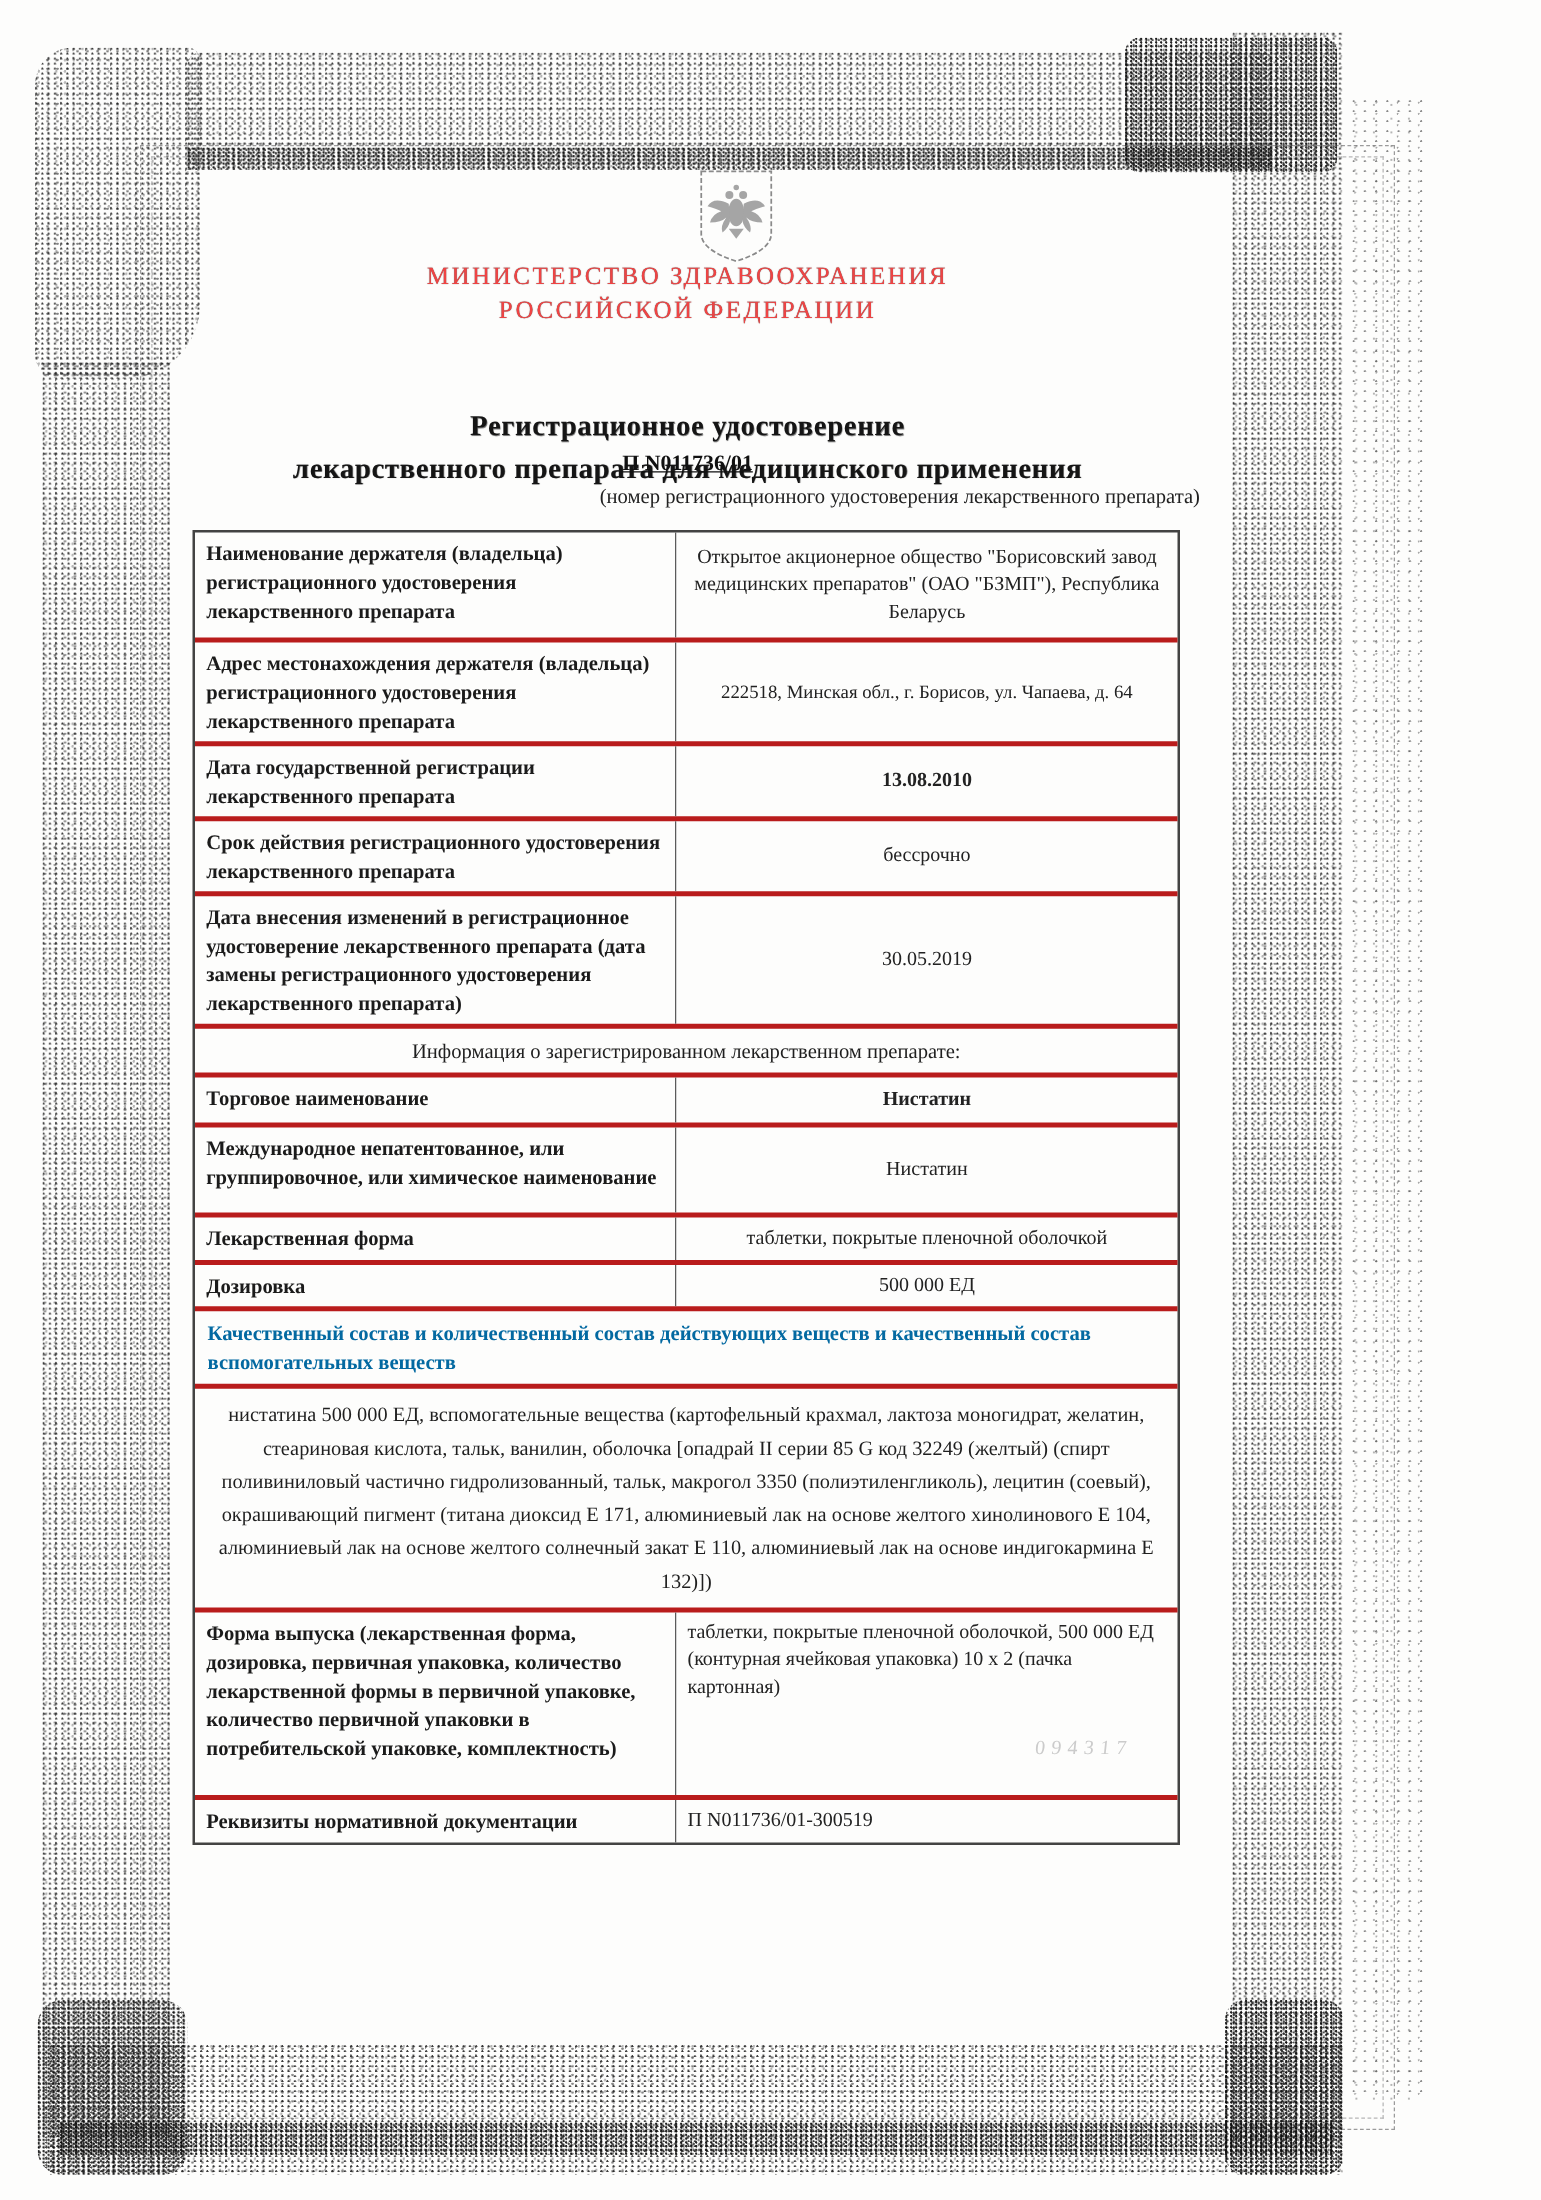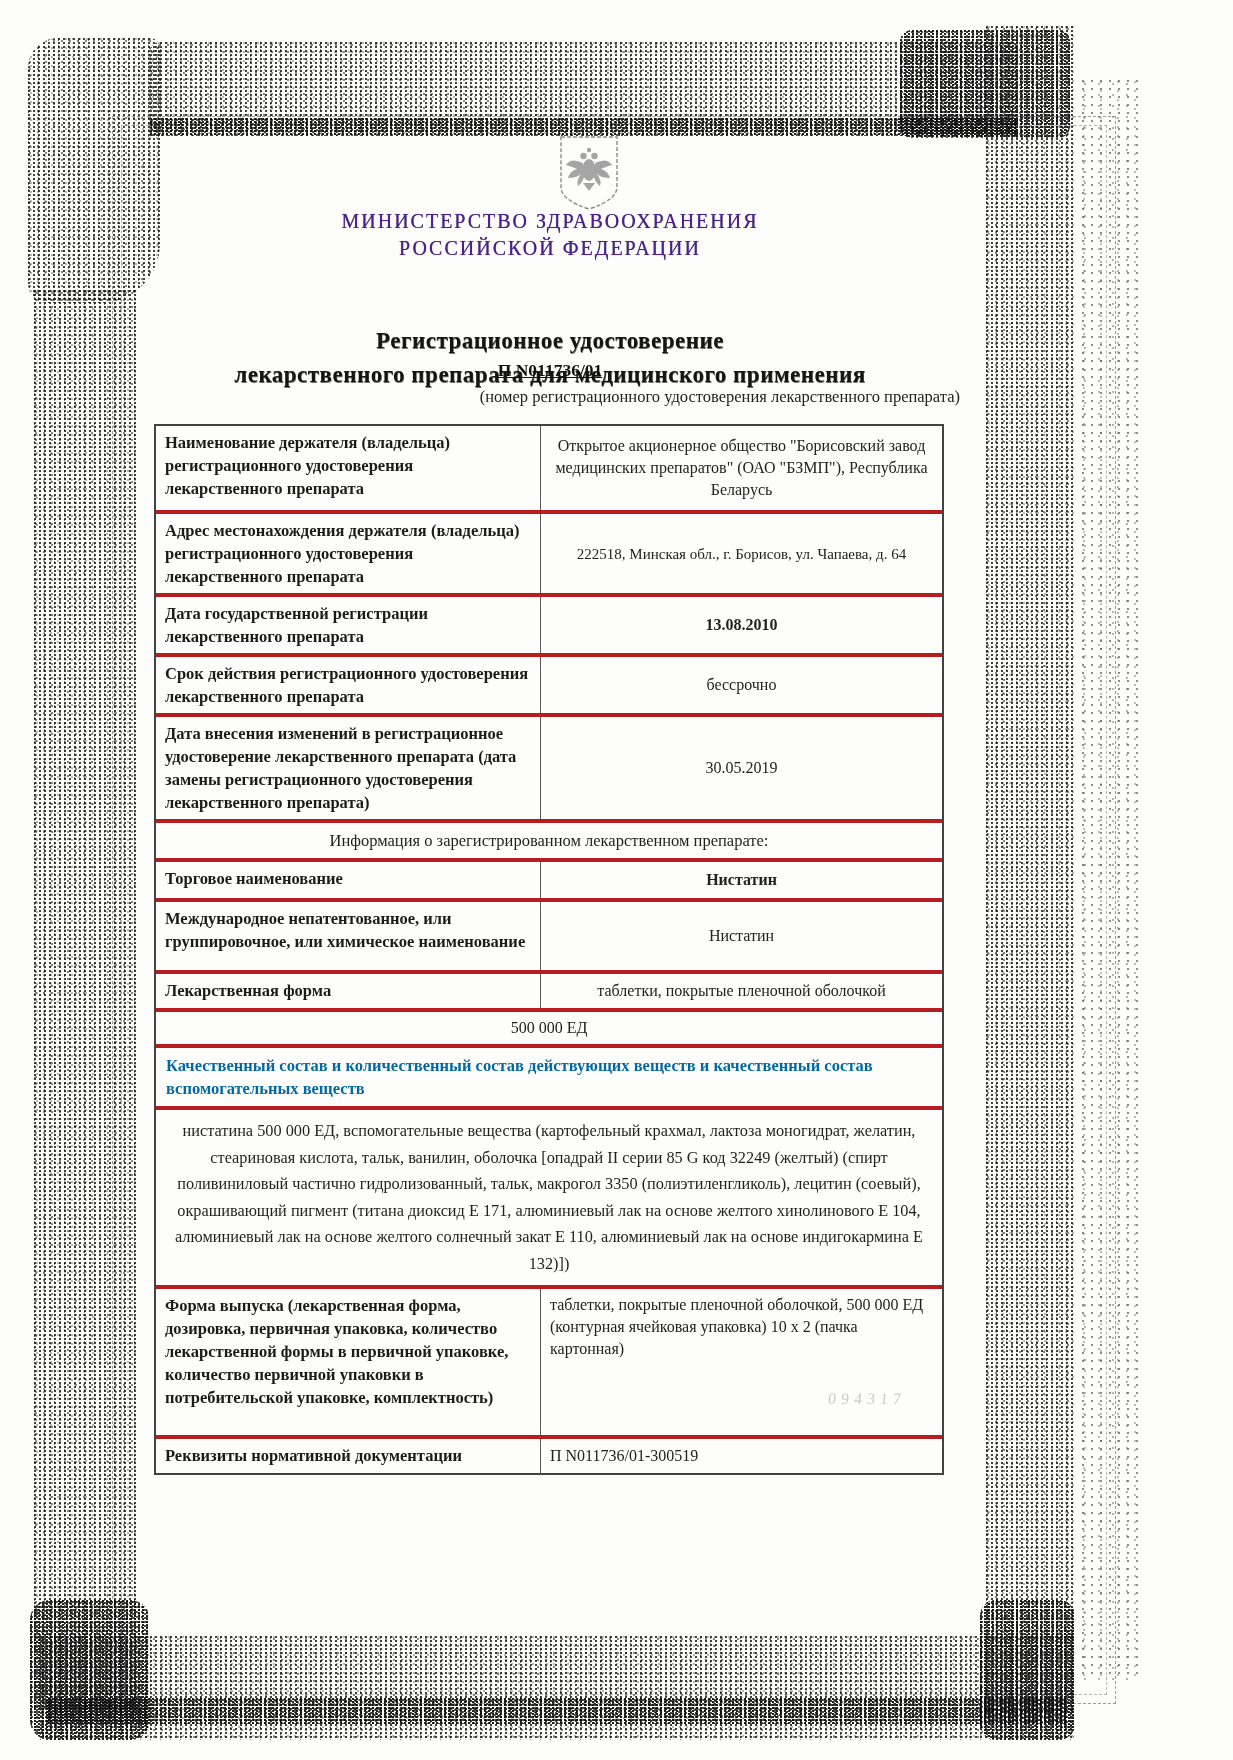--- a/index.html
+++ b/index.html
@@ -32,21 +32,21 @@
       radial-gradient(circle at 3px 4px, rgba(110,110,110,.5) .8px, transparent 1.1px),
       radial-gradient(circle at 2px 2px, rgba(30,30,30,.45) .6px, transparent .9px);
     background-size:9px 8px,14px 11px,17px 9px;
   }
   .frame{position:absolute;border:1px dashed #9b9b9b;}
   .frame.inner{border-color:#b6b6b6;}
   
   .emblem{position:absolute;left:552px;top:134px;width:74px;height:80px;}
   .ministry{
     position:absolute;left:205px;top:208px;width:690px;text-align:center;
-    font-size:20px;line-height:27px;letter-spacing:2px;color:#4c1d95;
+    font-size:20px;line-height:27px;letter-spacing:2px;color:#ef4444;
     text-shadow:0 0 .7px #4a4a4a;
   }
   .doc-title{
     position:absolute;left:130px;top:276px;width:840px;text-align:center;
     font-weight:bold;font-size:23px;line-height:34px;letter-spacing:.5px;color:#151515;
     text-shadow:.5px .5px .6px rgba(0,0,0,.55);
     margin-top:48px;
   }
   .reg-num{
     position:absolute;left:140px;top:360px;width:820px;text-align:center;
@@ -170,20 +170,21 @@
       <div class="t-label">Международное непатентованное, или группировочное, или химическое наименование</div>
       <div class="t-value">Нистатин</div>
     </div>
 
     <div class="t-row h38">
       <div class="t-label">Лекарственная форма</div>
       <div class="t-value">таблетки, покрытые пленочной оболочкой</div>
     </div>
 
     <div class="t-row h33">
+      <div class="t-label">Дозировка</div>
       <div class="t-value">500 000 ЕД</div>
     </div>
 
     <div class="t-row h56">
       <div class="t-full bold">Качественный состав и количественный состав действующих веществ и качественный состав вспомогательных веществ</div>
     </div>
 
     <div class="t-row">
       <div class="t-full para">нистатина 500 000 ЕД, вспомогательные вещества (картофельный крахмал, лактоза моногидрат, желатин, стеариновая кислота, тальк, ванилин, оболочка [опадрай II серии 85 G код 32249 (желтый) (спирт поливиниловый частично гидролизованный, тальк, макрогол 3350 (полиэтиленгликоль), лецитин (соевый), окрашивающий пигмент (титана диоксид Е 171, алюминиевый лак на основе желтого хинолинового Е 104, алюминиевый лак на основе желтого солнечный закат Е 110, алюминиевый лак на основе индигокармина Е 132)])</div>
     </div>

